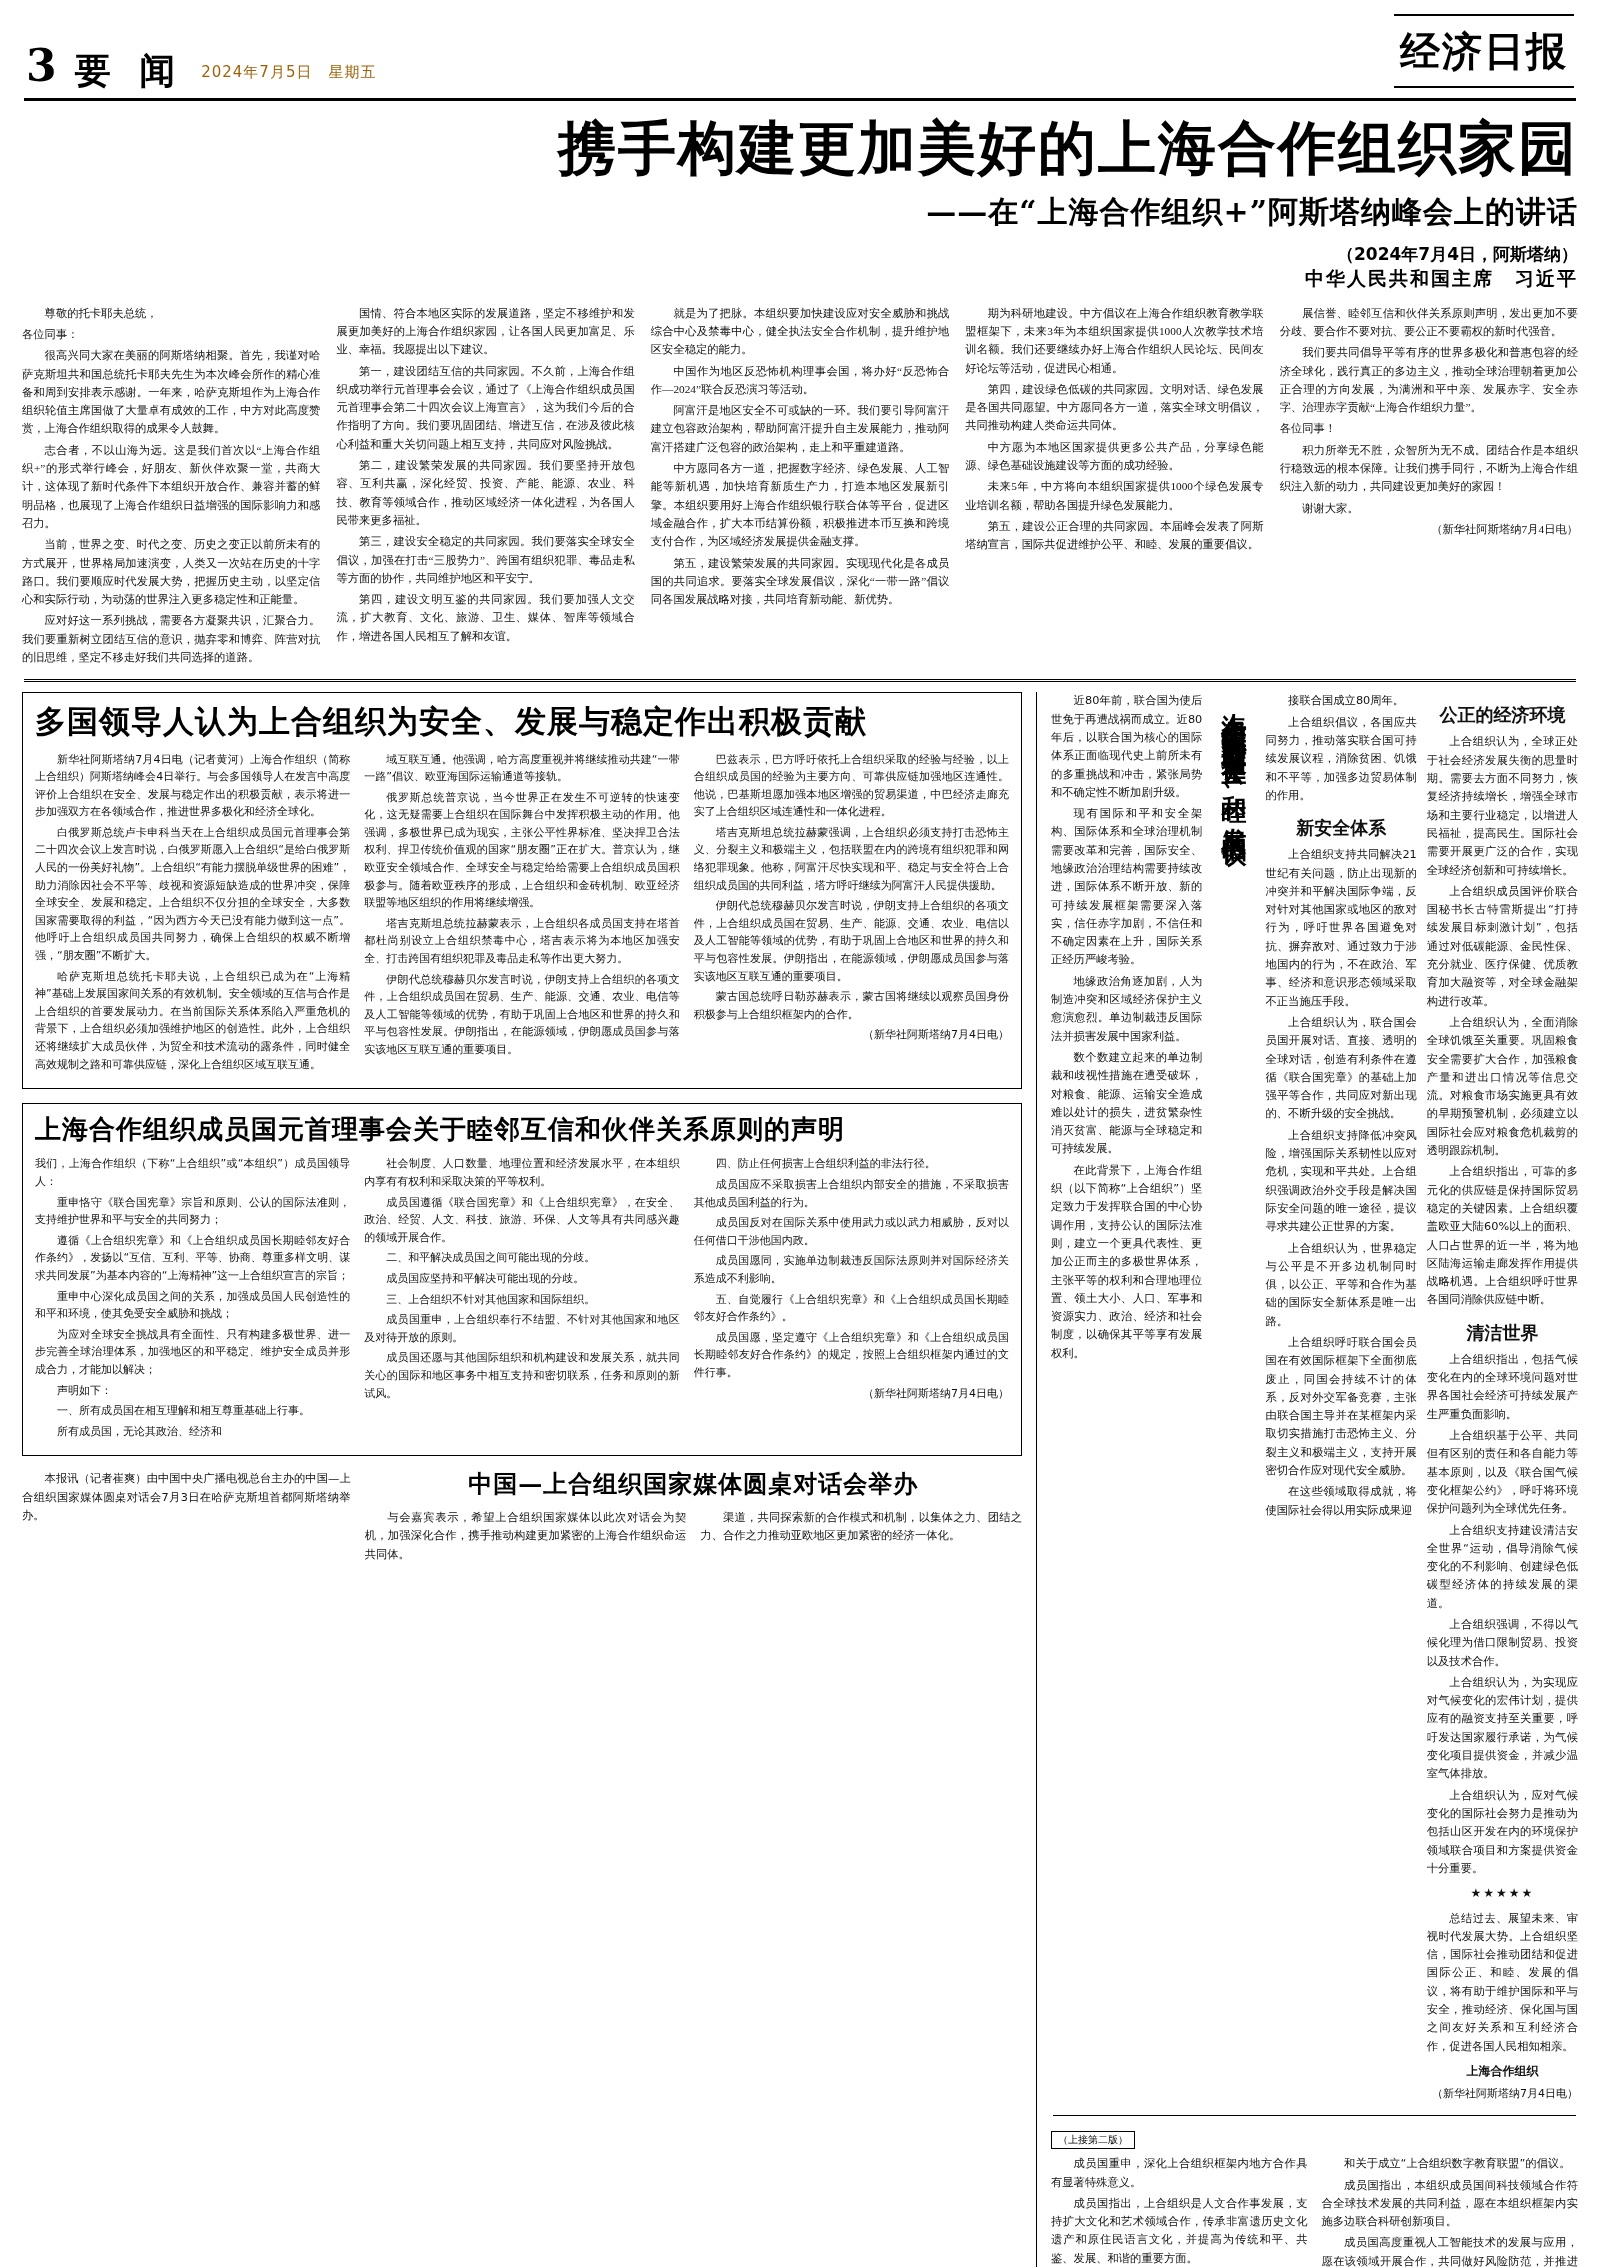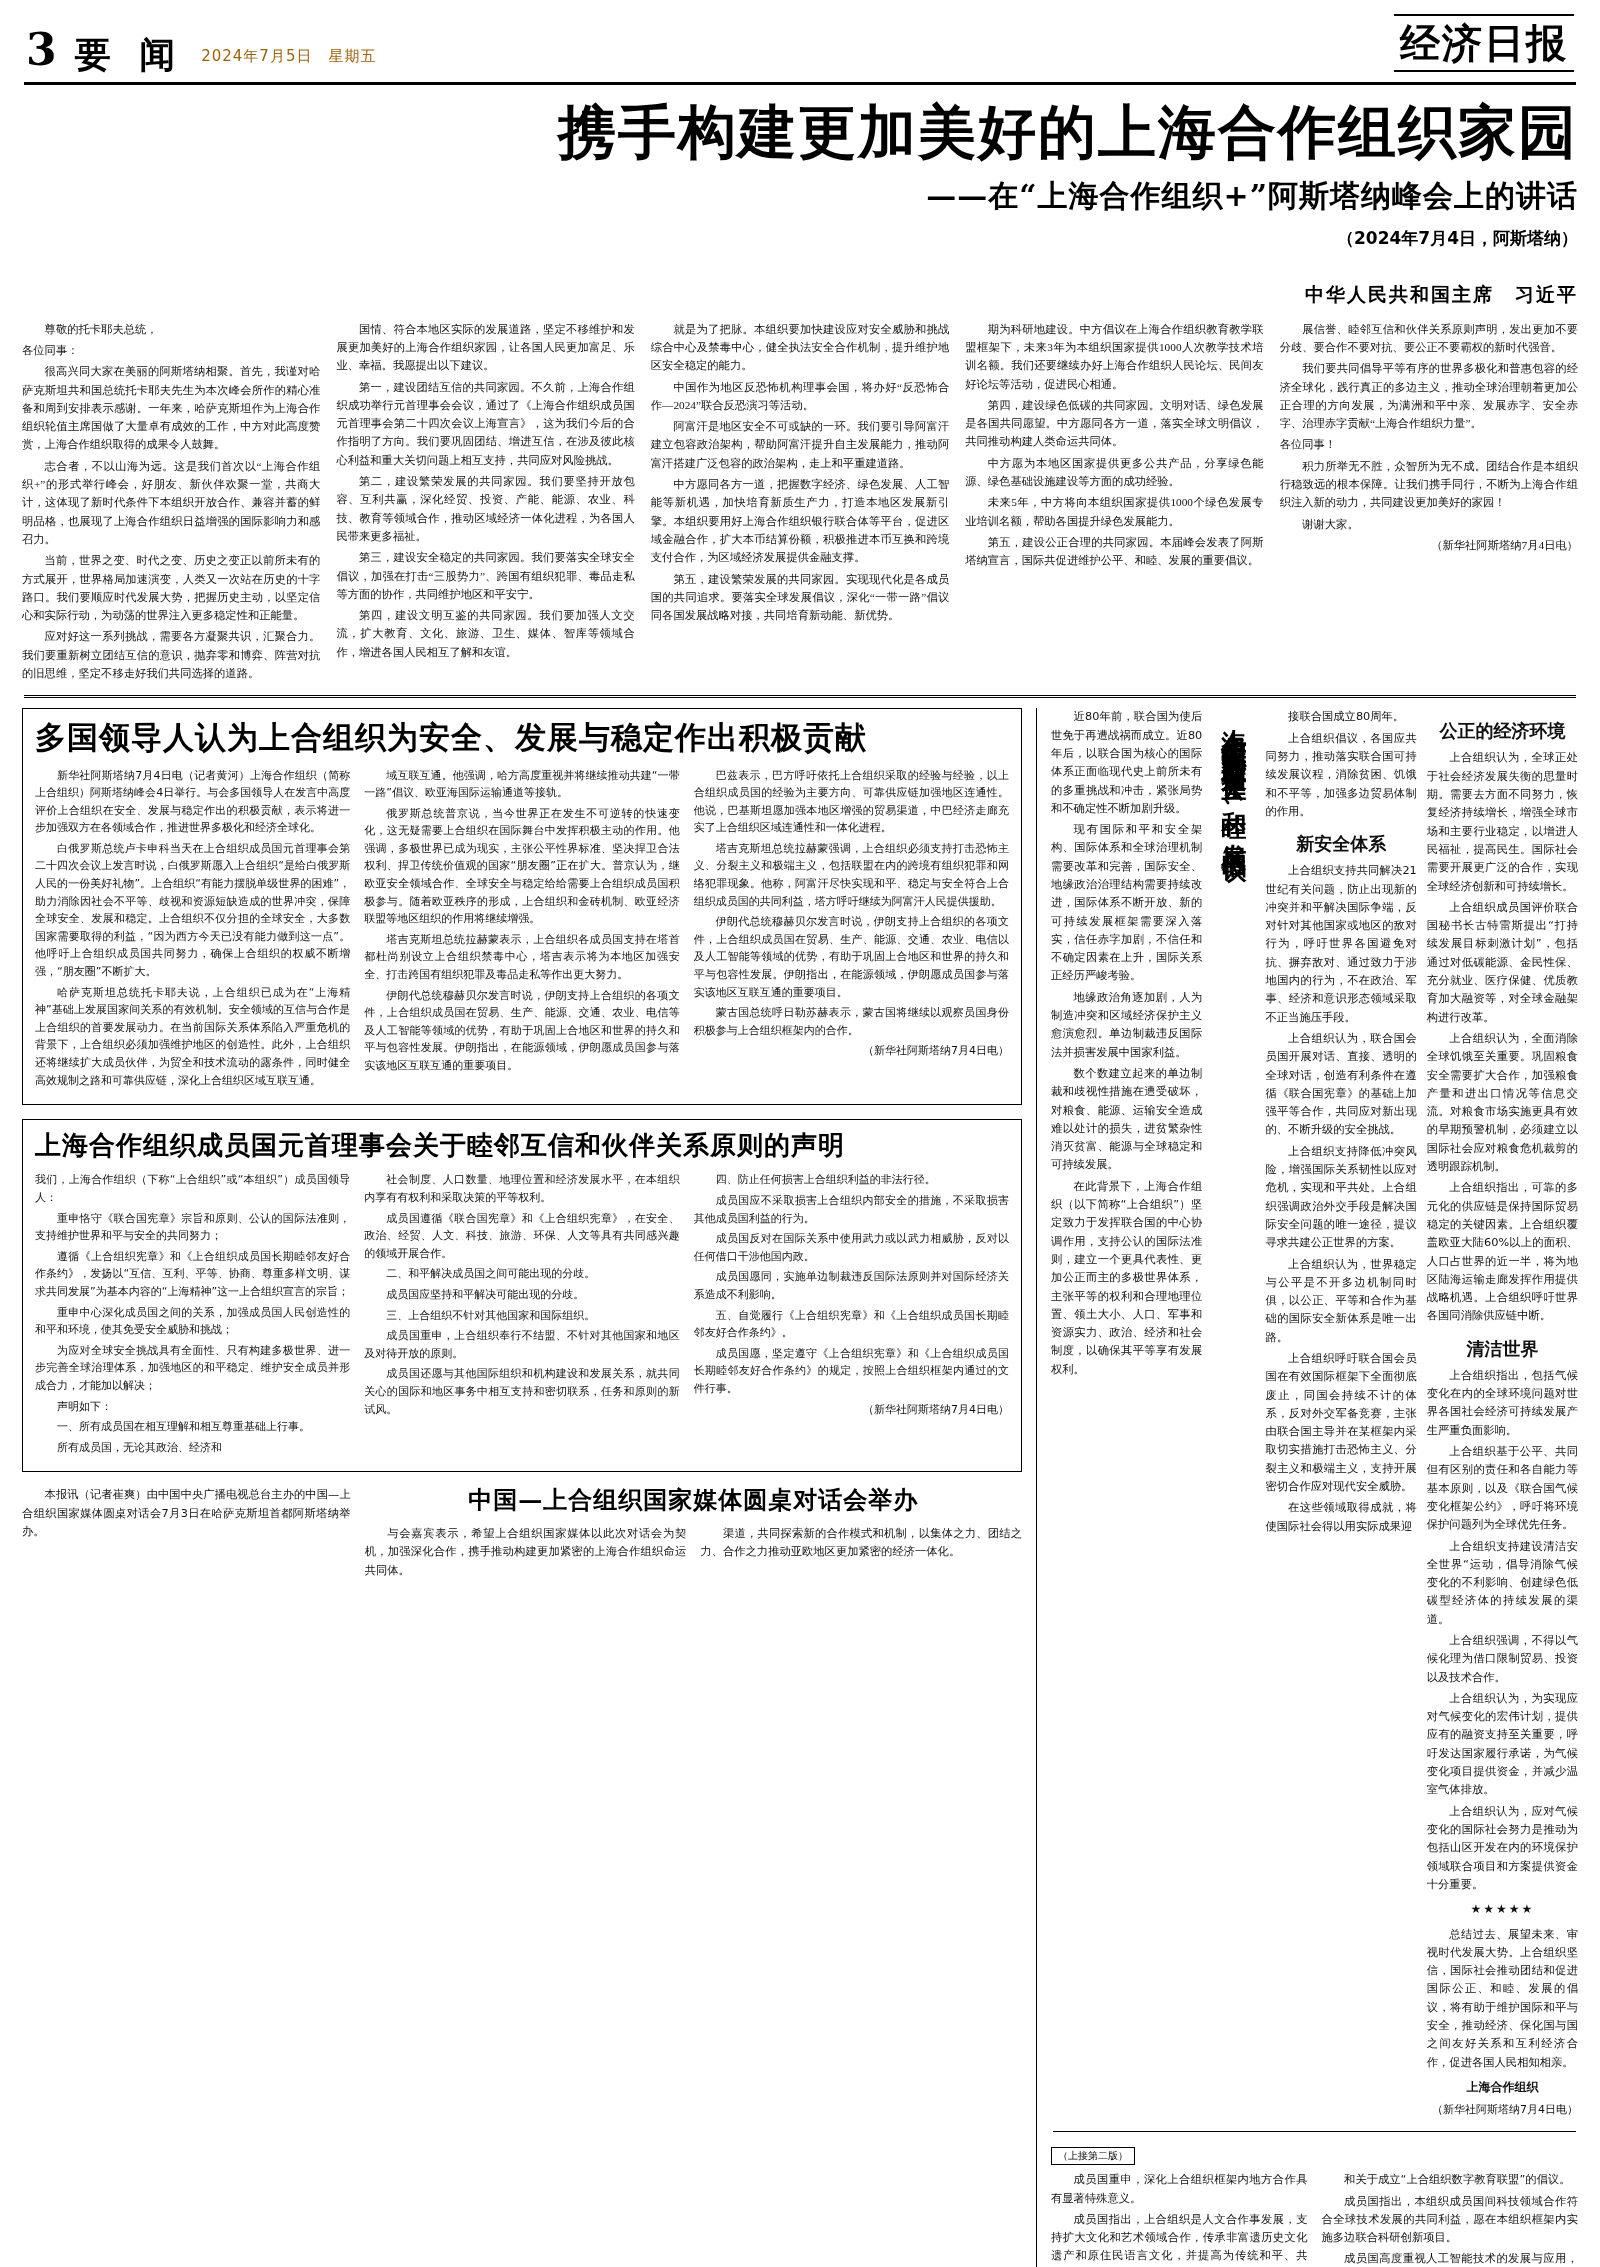--- a/index.html
+++ b/index.html
@@ -5,29 +5,29 @@
   html,body{margin:0;padding:0;background:#ffffff;}
   body{width:1600px;min-height:2267px;font-family:"DejaVu Sans","Liberation Sans",sans-serif;color:#000;}
   .page{width:1600px;min-height:2267px;position:relative;padding:0 22px;box-sizing:border-box;}
 
   
   .masthead{display:flex;align-items:flex-end;gap:18px;padding:14px 4px 6px 4px;}
   .page-no{font-family:"DejaVu Serif","Liberation Serif",serif;font-size:44px;font-weight:700;line-height:1;}
   .sec-name{font-family:"DejaVu Serif","Liberation Serif",serif;font-size:36px;font-weight:700;letter-spacing:8px;line-height:1;}
   .issue-date{font-size:15px;color:#a16207;padding-bottom:6px;letter-spacing:1px;}
   .paper-name{margin-left:auto;font-family:"DejaVu Serif","Liberation Serif",serif;font-size:40px;font-weight:700;letter-spacing:2px;
-              border-top:2px solid #000;border-bottom:2px solid #000;padding:6px 6px;line-height:1.05;}
+              border-top:2px solid #000;border-bottom:2px solid #000;padding:14px 6px;line-height:1.05;}
   .rule-thick{border-top:3px solid #000;margin:4px 2px 0 2px;}
 
   
   .lead-head{text-align:right;margin-top:14px;}
   .lead-title{font-family:"DejaVu Serif","Liberation Serif",serif;font-size:58px;font-weight:700;letter-spacing:2px;line-height:1.15;}
   .lead-sub{font-family:"DejaVu Serif","Liberation Serif",serif;font-size:30px;font-weight:700;margin-top:10px;letter-spacing:1px;}
   .lead-date{font-size:17px;font-weight:700;margin-top:10px;}
-  .lead-author{font-size:19px;font-weight:700;margin-top:32px;letter-spacing:2px;}
+  .lead-author{font-size:19px;font-weight:700;margin-top:0;letter-spacing:2px;}
 
   .cols{display:flex;gap:16px;margin-top:12px;font-family:Liberation Serif, serif;}
   .col{flex:1;font-size:11.3px;line-height:1.62;text-align:justify;color:#111;}
   .col p{margin:0 0 3px 0;text-indent:2em;}
   .col p.noind{text-indent:0;}
   .col p.right{text-align:right;text-indent:0;}
 
   .rule-thin{border-top:1px solid #000;margin:12px 2px;}
   .rule-double{border-top:3px double #000;margin:10px 2px;}
 

